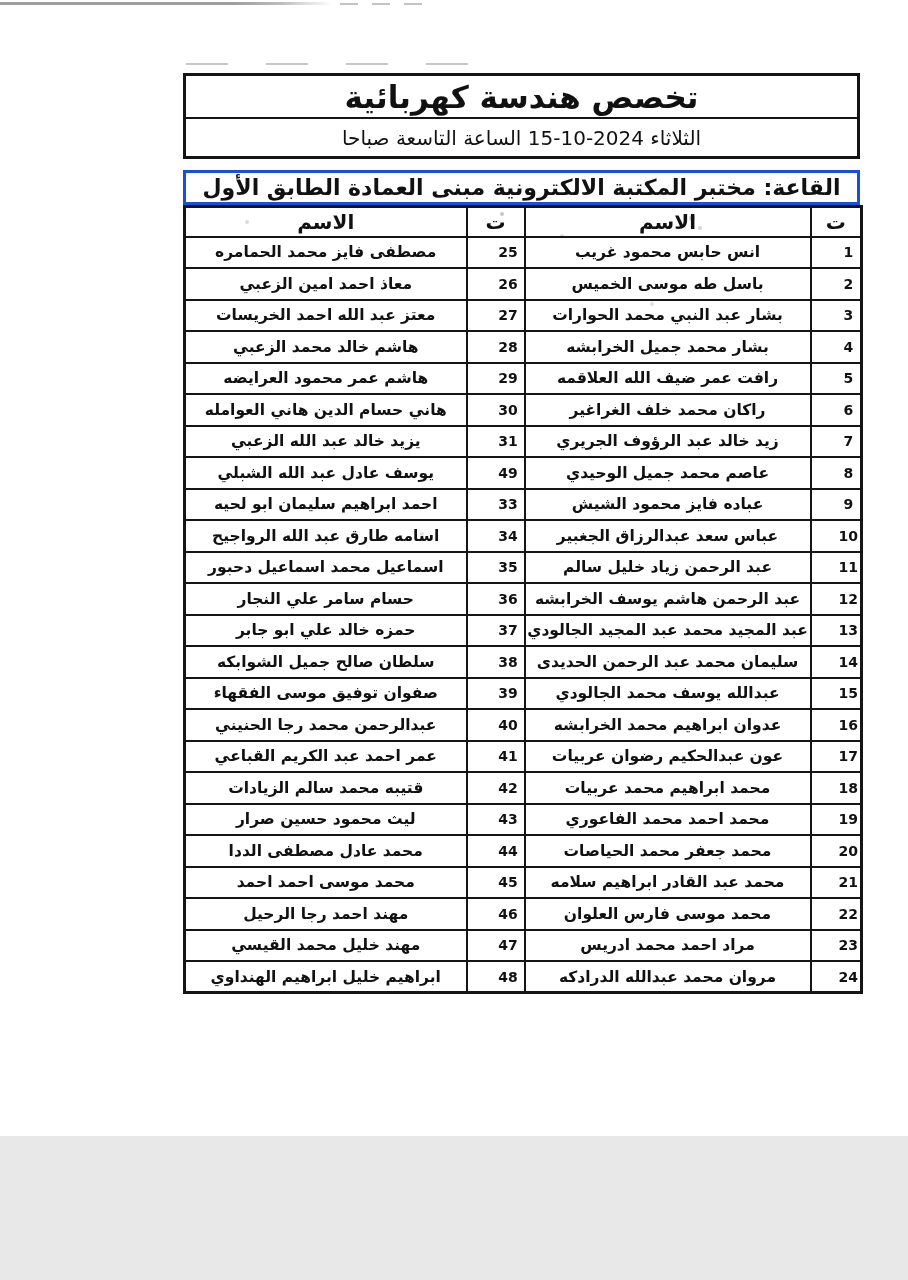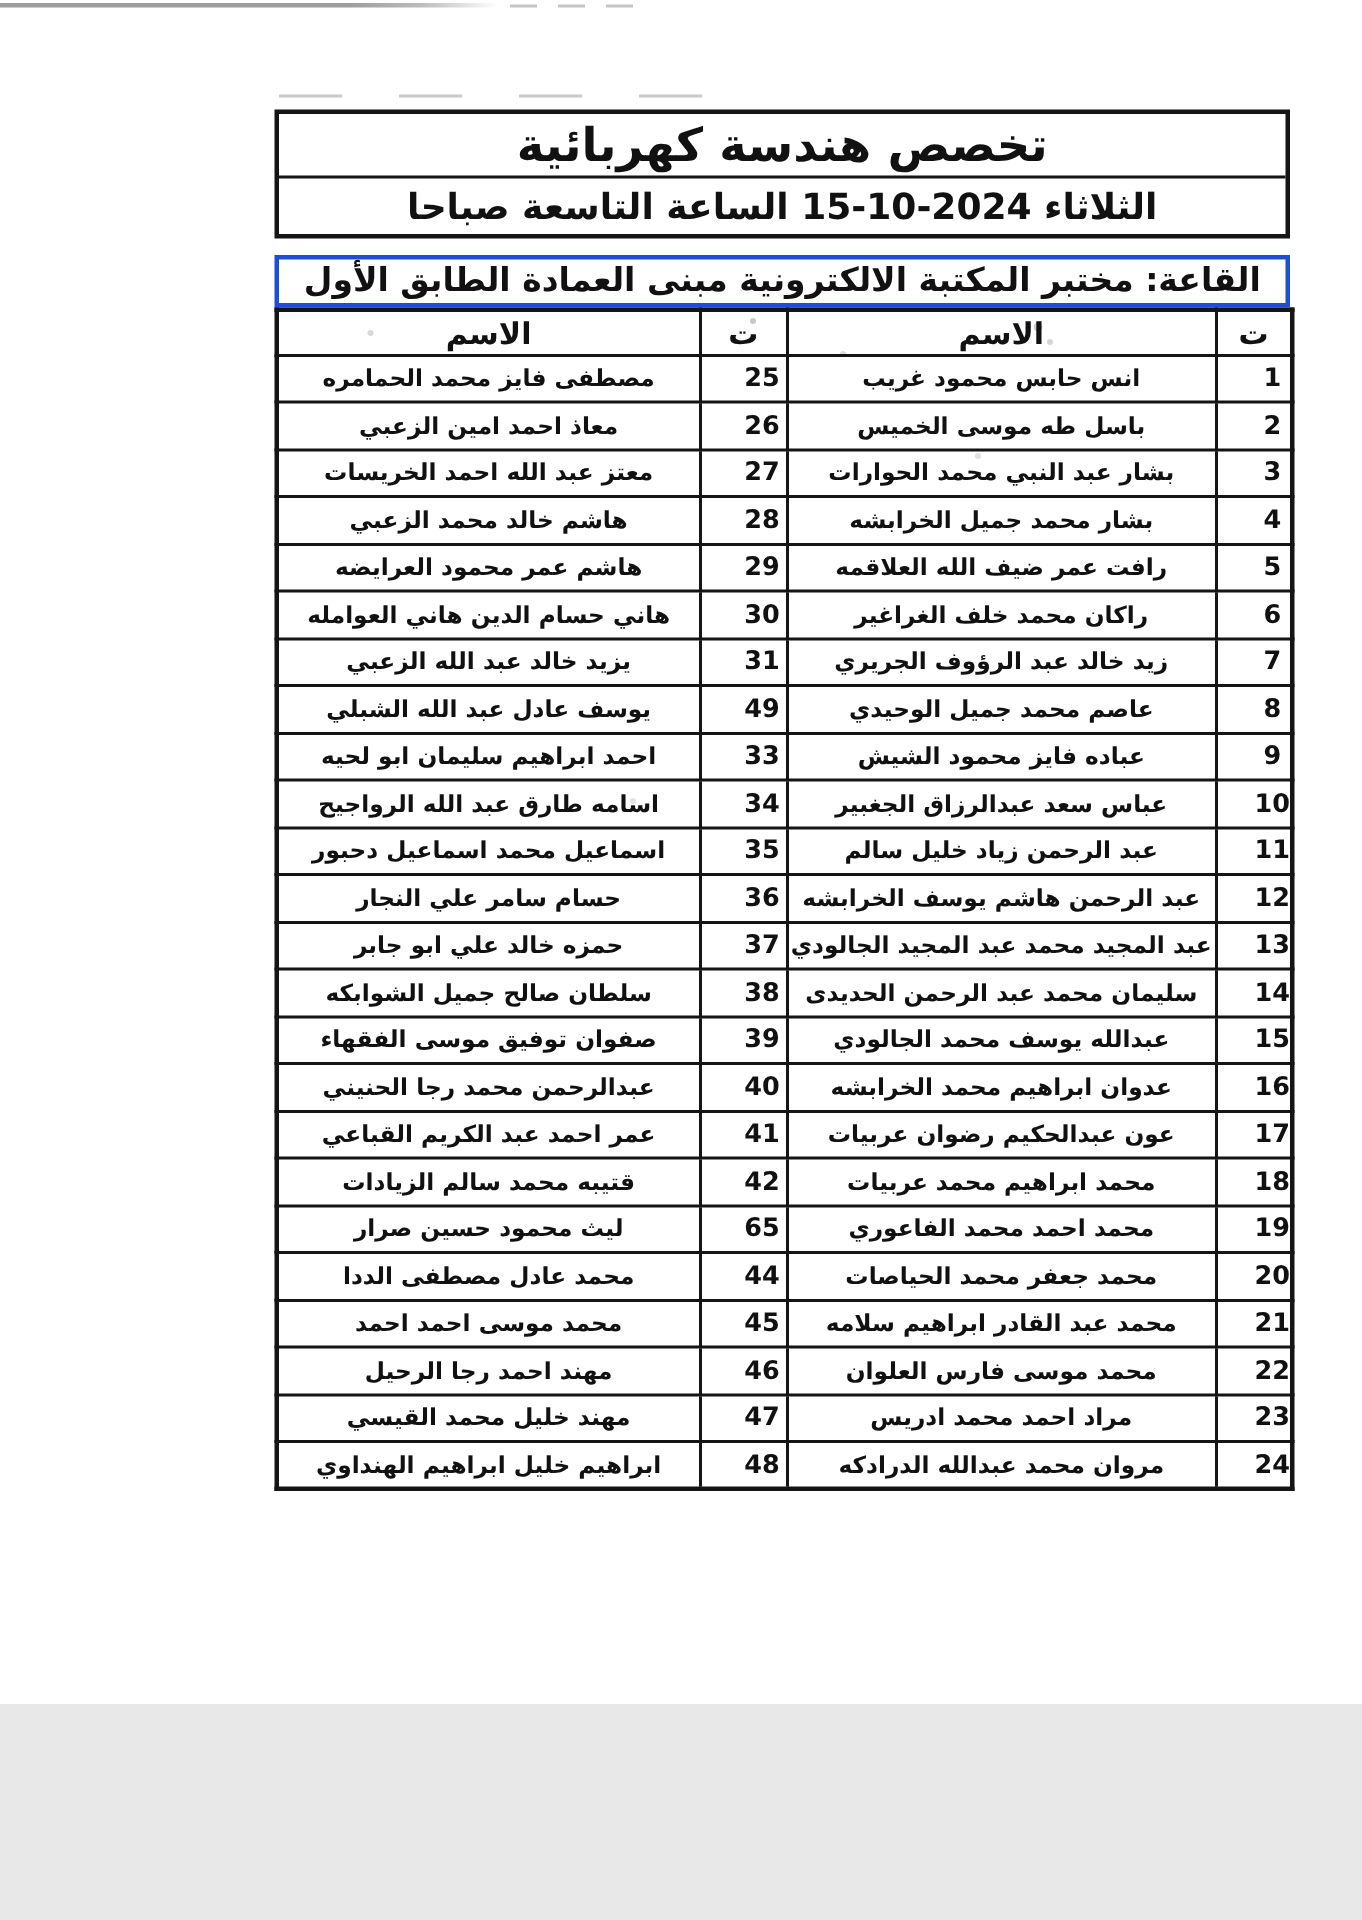--- a/index.html
+++ b/index.html
@@ -52,21 +52,21 @@
     border:3px solid #151515;
   }
   .title-main {
     height:43px; border-bottom:2px solid #151515;
     display:flex; align-items:center; justify-content:center;
     font-size:31px; font-weight:bold; letter-spacing:0;
   }
   .title-date {
     height:37px;
     display:flex; align-items:center; justify-content:center;
-    font-size:24px; font-weight:bold;
+    font-size:20px; font-weight:normal;
   }
   .room-box {
     position:absolute; top:170px; left:0; width:677px; height:35px;
     border:3px solid #1d4ed8;
     display:flex; align-items:center; justify-content:center;
     font-size:22px; font-weight:bold;
   }
   
   table.roster {
     position:absolute; top:205px; left:0; width:677px;
@@ -79,21 +79,21 @@
   table.roster col.c-name-l { width:282px; }
   table.roster th, table.roster td {
     border:2px solid #151515;
     text-align:center; vertical-align:middle;
     overflow:hidden; white-space:nowrap;
   }
   table.roster th {
     height:30px; font-size:20px; font-weight:bold;margin-top:28px;
   }
   table.roster td { height:31.5px; font-weight:bold; }
-  table.roster td.seq  { font-size:17px; font-family:"DejaVu Sans","Liberation Sans",sans-serif;padding-left:25px; }
+  table.roster td.seq  { font-size:14px; font-family:"DejaVu Sans","Liberation Sans",sans-serif;padding-left:25px; }
   table.roster td.name { font-size:15.5px; }
   table.roster thead th { border-bottom:2px solid #151515; }
   table.roster { border:3px solid #151515; }
 </style>
 </head>
 <body>
 
 <div class="page">
 
   <div class="artifact-top-line"></div>
@@ -230,21 +230,21 @@
           </tr>
           <tr>
             <td class="seq">18</td>
             <td class="name">محمد ابراهيم محمد عربيات</td>
             <td class="seq">42</td>
             <td class="name">قتيبه محمد سالم الزيادات</td>
           </tr>
           <tr>
             <td class="seq">19</td>
             <td class="name">محمد احمد محمد الفاعوري</td>
-            <td class="seq">65</td>
+            <td class="seq">43</td>
             <td class="name">ليث محمود حسين صرار</td>
           </tr>
           <tr>
             <td class="seq">20</td>
             <td class="name">محمد جعفر محمد الحياصات</td>
             <td class="seq">44</td>
             <td class="name">محمد عادل مصطفى الددا</td>
           </tr>
           <tr>
             <td class="seq">21</td>

